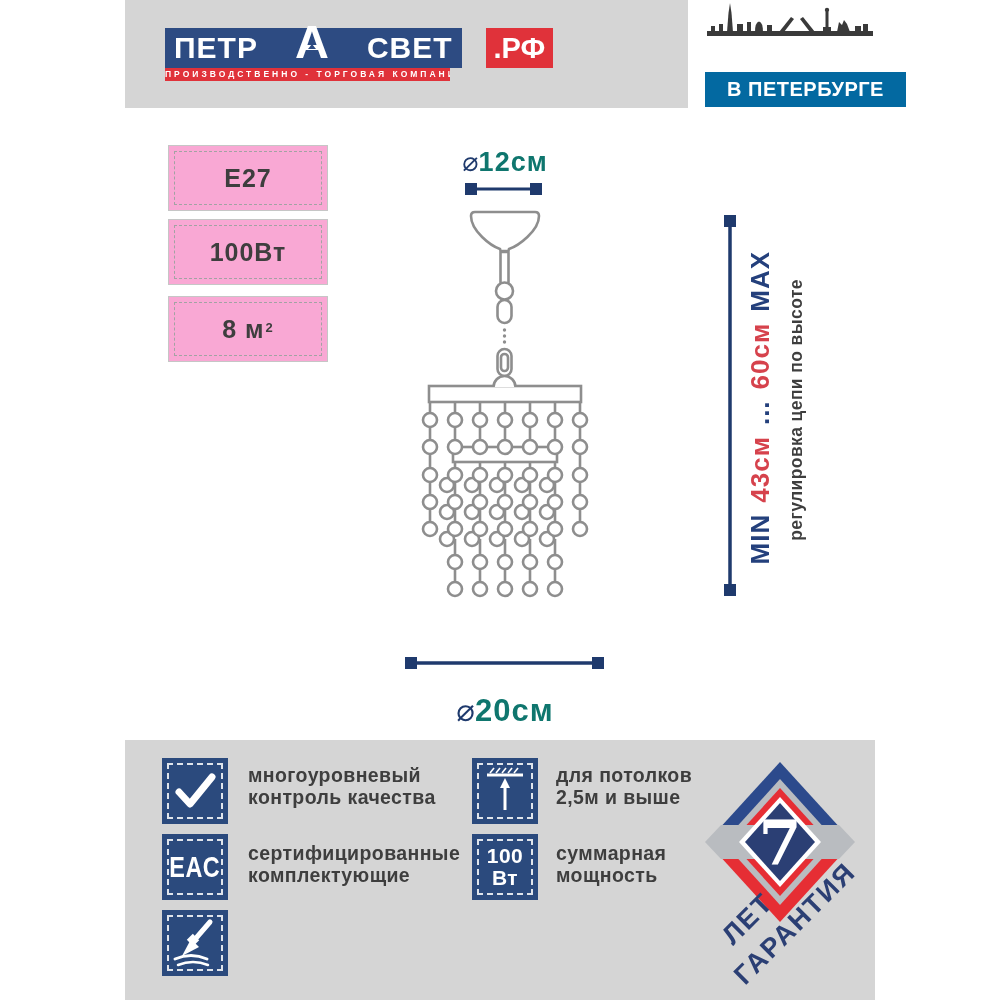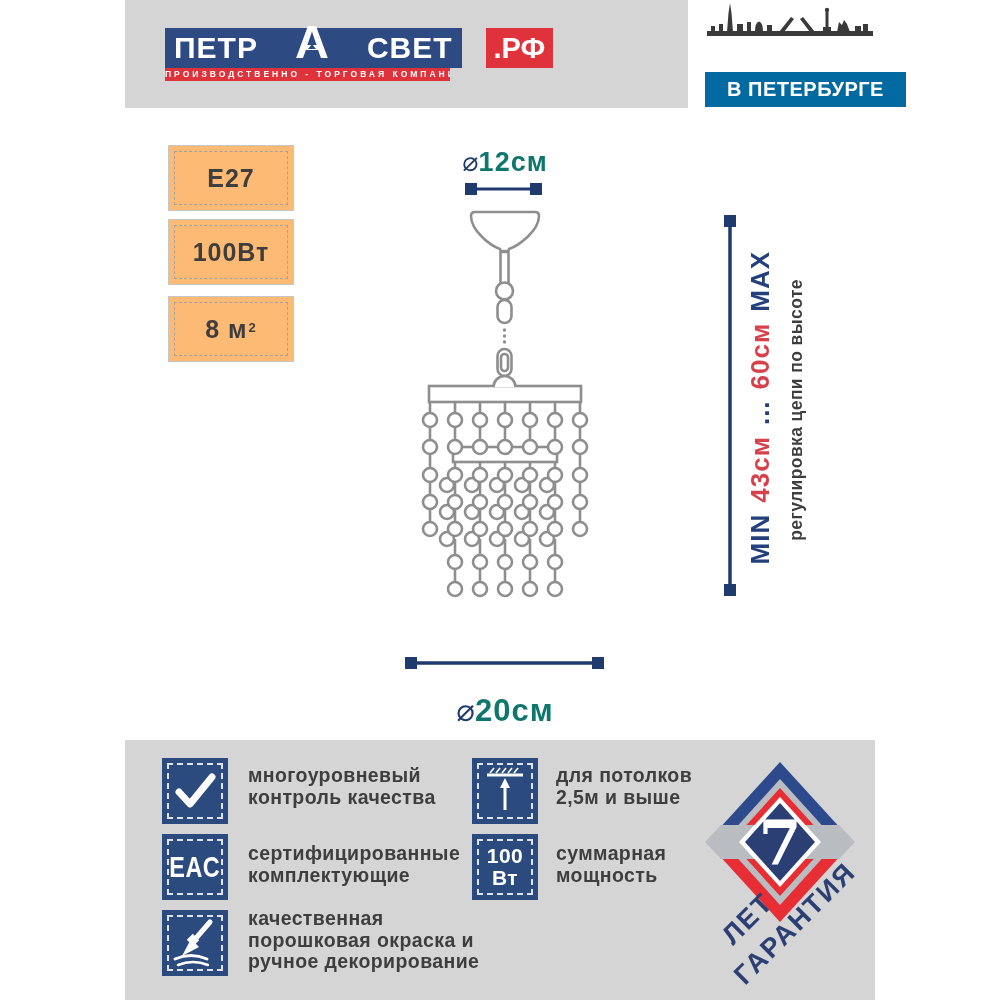--- a/index.html
+++ b/index.html
@@ -23,21 +23,21 @@
                 font-size:8.5px;font-weight:bold;letter-spacing:3px;line-height:13px;text-align:center;white-space:nowrap;overflow:hidden;}
 
   
   #made-skyline{left:705px;top:1px;}
   #made-top{left:705px;top:36px;width:170px;height:36px;background:#3c4f9b;color:#fff;
             display:flex;align-items:center;justify-content:center;font-weight:bold;font-size:22px;letter-spacing:1px;}
   #made-bottom{left:705px;top:72px;width:201px;height:35px;background:#0369a1;color:#fff;
             display:flex;align-items:center;justify-content:center;font-weight:bold;font-size:20px;letter-spacing:0.5px;}
 
   
-  .spec{left:168px;width:126px;height:66px;background:#fdba74;border:1px solid #c6c6c6;box-sizing:border-box;}
+  .spec{left:168px;width:160px;height:66px;background:#f9a8d4;border:1px solid #c6c6c6;box-sizing:border-box;}
   .spec .dash{position:absolute;inset:5px;border:1.5px dashed #a3a3a3;}
   .spec .lbl{position:absolute;inset:0;display:flex;align-items:center;justify-content:center;
              font-size:25px;font-weight:bold;color:#3e3e3e;letter-spacing:1px;}
   .spec sup{font-size:13px;margin-left:1px;position:relative;top:-2px;}
 
   
   .dimtext{text-align:center;font-weight:bold;}
   .dimtext .sym{color:#1f3a6d;font-family:"DejaVu Sans",sans-serif;font-weight:normal;}
   .dimtext .val{color:#0f766e;letter-spacing:1px;margin-top:24px;}
   #dim-top-text{left:440px;top:146px;width:130px;font-size:27px;}
@@ -312,25 +312,20 @@
     <div class="glyph">
       <svg width="66" height="66" viewBox="0 0 66 66" fill="none" stroke="#fff">
         <line x1="48" y1="12" x2="35" y2="27" stroke-width="5" stroke-linecap="round"></line>
         <line x1="34" y1="27" x2="28" y2="33" stroke-width="9"></line>
         <polygon points="29,29 37,37 20,46" fill="#fff" stroke="none"></polygon>
         <path d="M13,49 Q29,42 45,49" stroke-width="3" stroke-linecap="round"></path>
         <path d="M16,55 Q31,49 46,55" stroke-width="2.5" stroke-linecap="round"></path>
       </svg>
     </div>
   </div>
-  <div class="ftext" style="left:248px;top:908px;">
-    <div>качественная</div>
-      <div>порошковая окраска и</div>
-      <div>ручное декорирование</div>
-  </div>
 
   <div class="ficon" style="left:472px;top:758px;">
     <div class="dash"></div>
     <div class="glyph">
       <svg width="66" height="66" viewBox="0 0 66 66" stroke="#fff" fill="none">
         <line x1="15" y1="17" x2="51" y2="17" stroke-width="3"></line>
         <g stroke-width="1.6">
           <line x1="18" y1="15" x2="22" y2="10"></line>
             <line x1="24" y1="15" x2="28" y2="10"></line>
           <line x1="30" y1="15" x2="34" y2="10"></line>

